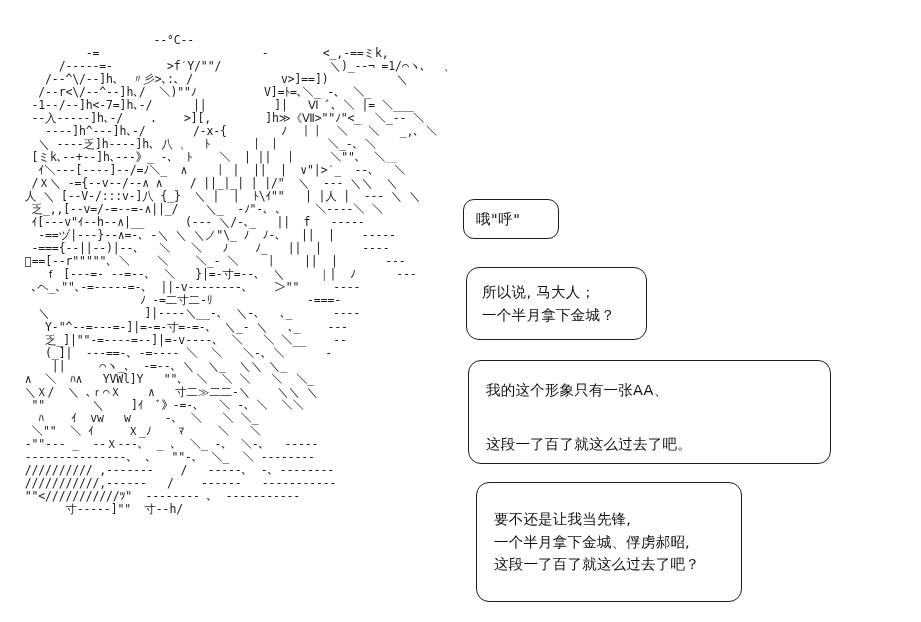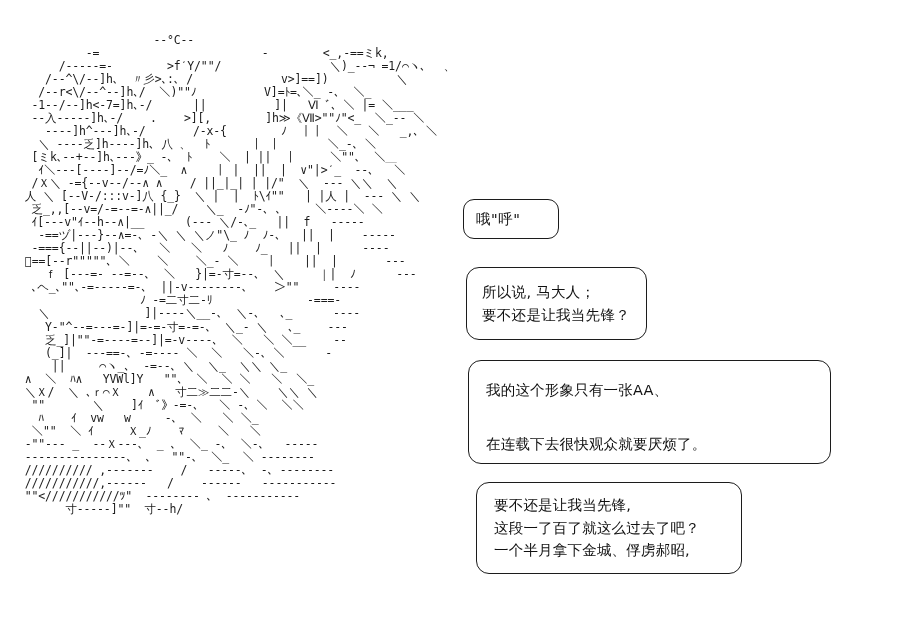--- a/index.html
+++ b/index.html
@@ -85,21 +85,21 @@
     font-size: 14.5px;
     line-height: 21.5px;
     letter-spacing: 0.2px;
     gap: 32px;
   }
 
   .bubble-d {
     left: 476px;
     top: 482px;
     width: 266px;
-    height: 92px;
+    height: 120px;
     padding: 0 0 0 17px;
     font-size: 14.5px;
     line-height: 22.5px;
     letter-spacing: 0.2px;
   }
 </style>
 </head>
 <body>
 
 <div id="stage">
@@ -141,27 +141,27 @@
  ///////////,------   /    ------   -----------
  ""&lt;///////////ﾂ"  -------- ､  -----------
        寸-----]""  寸--h/</pre>
 
   <div class="bubble bubble-a">
     <span class="line">哦"呼"</span>
   </div>
 
   <div class="bubble bubble-b">
     <span class="line">所以说, 马大人；</span>
-    <span class="line">要不还是让我当先锋？</span>
+    <span class="line">一个半月拿下金城？</span>
   </div>
 
   <div class="bubble bubble-c">
     <span class="line">我的这个形象只有一张AA、</span>
-    <span class="line">在连载下去很快观众就要厌烦了。</span>
+    <span class="line">这段一了百了就这么过去了吧。</span>
   </div>
 
   <div class="bubble bubble-d">
     <span class="line">要不还是让我当先锋,</span>
+    <span class="line">一个半月拿下金城、俘虏郝昭,</span>
     <span class="line">这段一了百了就这么过去了吧？</span>
-    <span class="line">一个半月拿下金城、俘虏郝昭,</span>
   </div>
 
 </div>
 
 </body></html>

